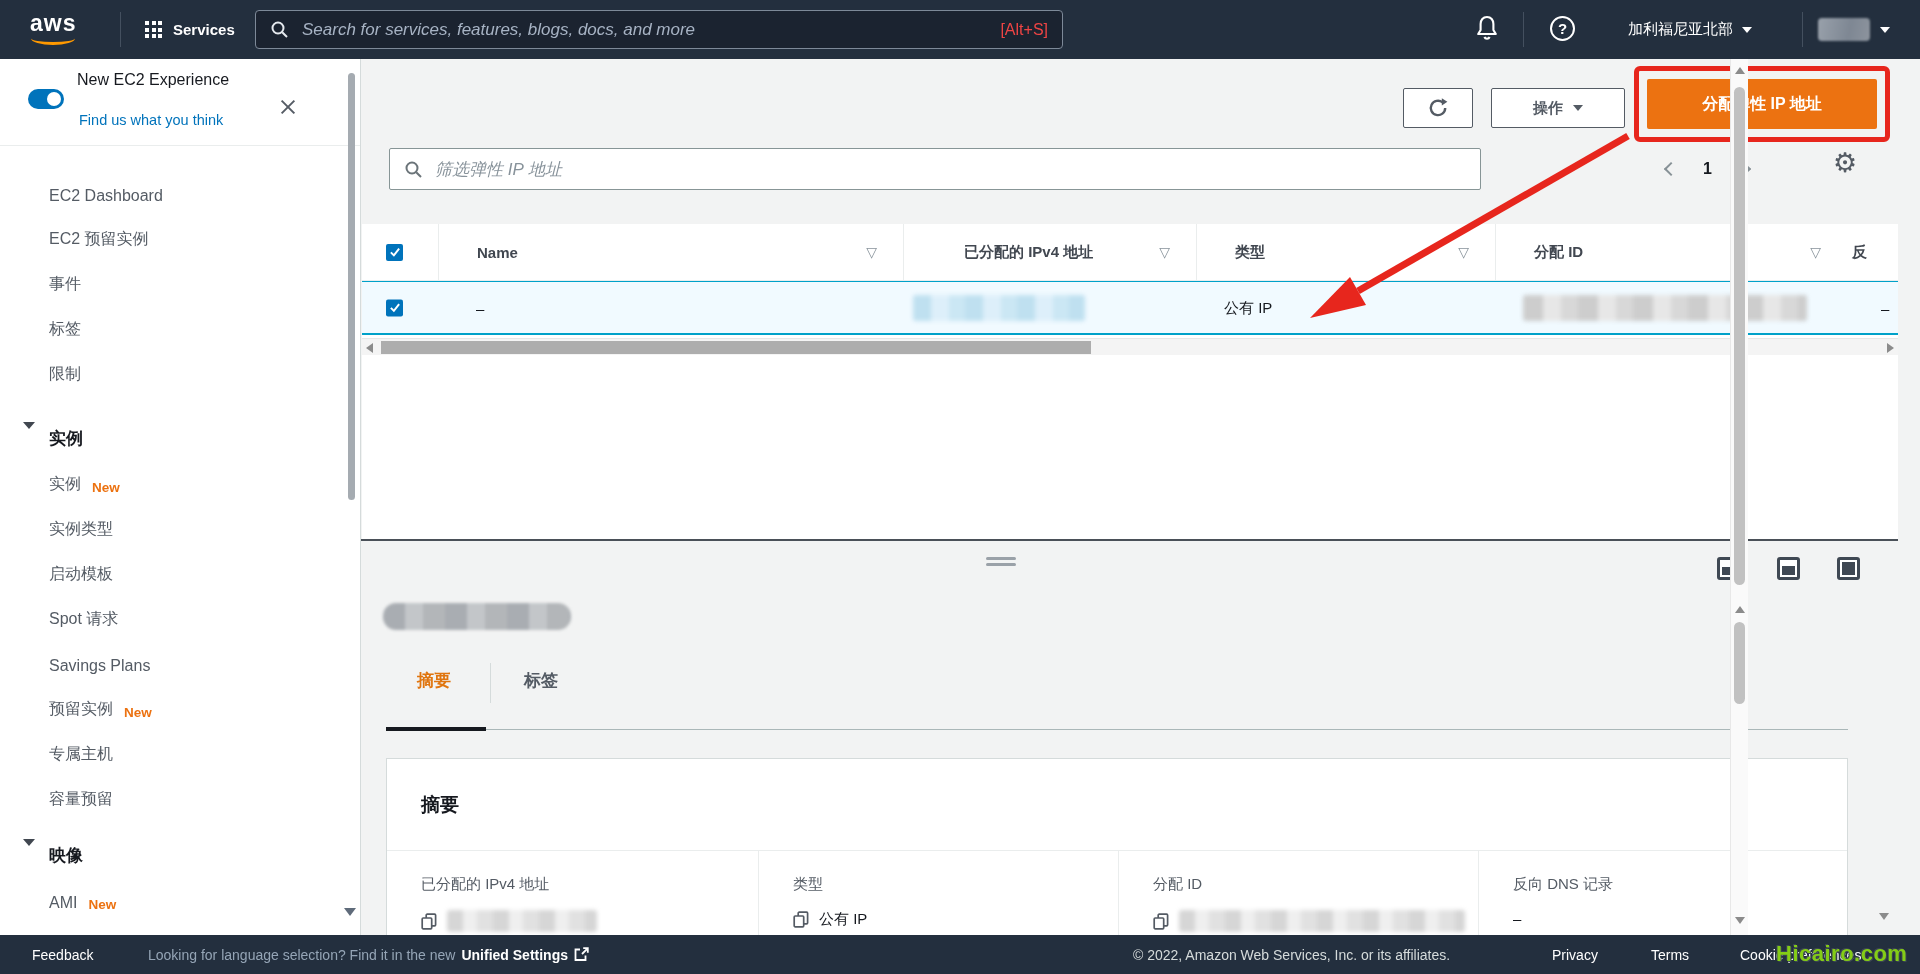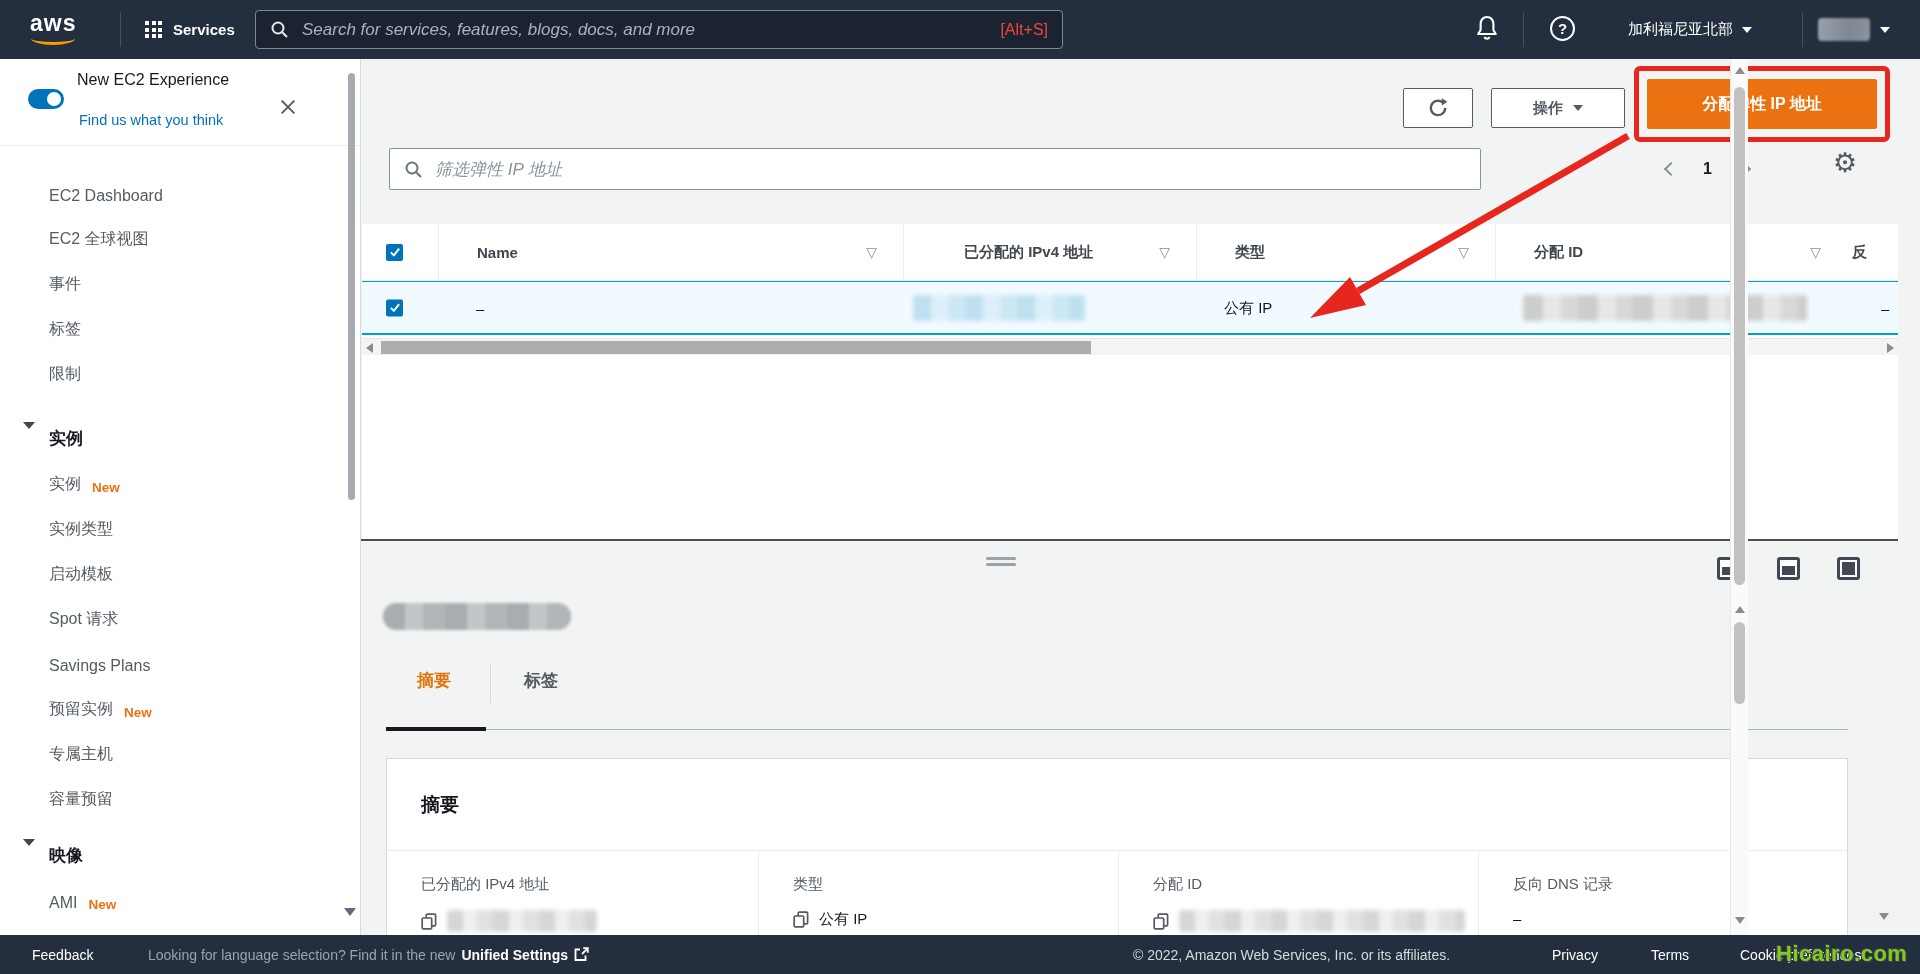--- a/index.html
+++ b/index.html
@@ -199,21 +199,21 @@
       </div>
     <div class="exp-title" data-name="new-experience-title">New EC2 Experience</div>
     <div class="exp-link" data-name="tell-us-link">Find us what you think</div>
     <div class="close-x" data-name="close-icon"></div>
     <div class="sb-divider" data-name="sidebar-divider"></div>
     <div class="sb-nav" data-name="sidebar-nav">
         <div class="sb-item" data-name="sidebar-item-ec2-dashboard">
           <span data-name="sidebar-item-label">EC2 Dashboard</span>
         </div>
         <div class="sb-item" data-name="sidebar-item-ec2-global-view">
-          <span data-name="sidebar-item-label">EC2 全球视图</span>
+          <span data-name="sidebar-item-label">EC2 预留实例</span>
         </div>
         <div class="sb-item" data-name="sidebar-item-events">
           <span data-name="sidebar-item-label">事件</span>
         </div>
         <div class="sb-item" data-name="sidebar-item-tags">
           <span data-name="sidebar-item-label">标签</span>
         </div>
         <div class="sb-item" data-name="sidebar-item-limits">
           <span data-name="sidebar-item-label">限制</span>
         </div>

